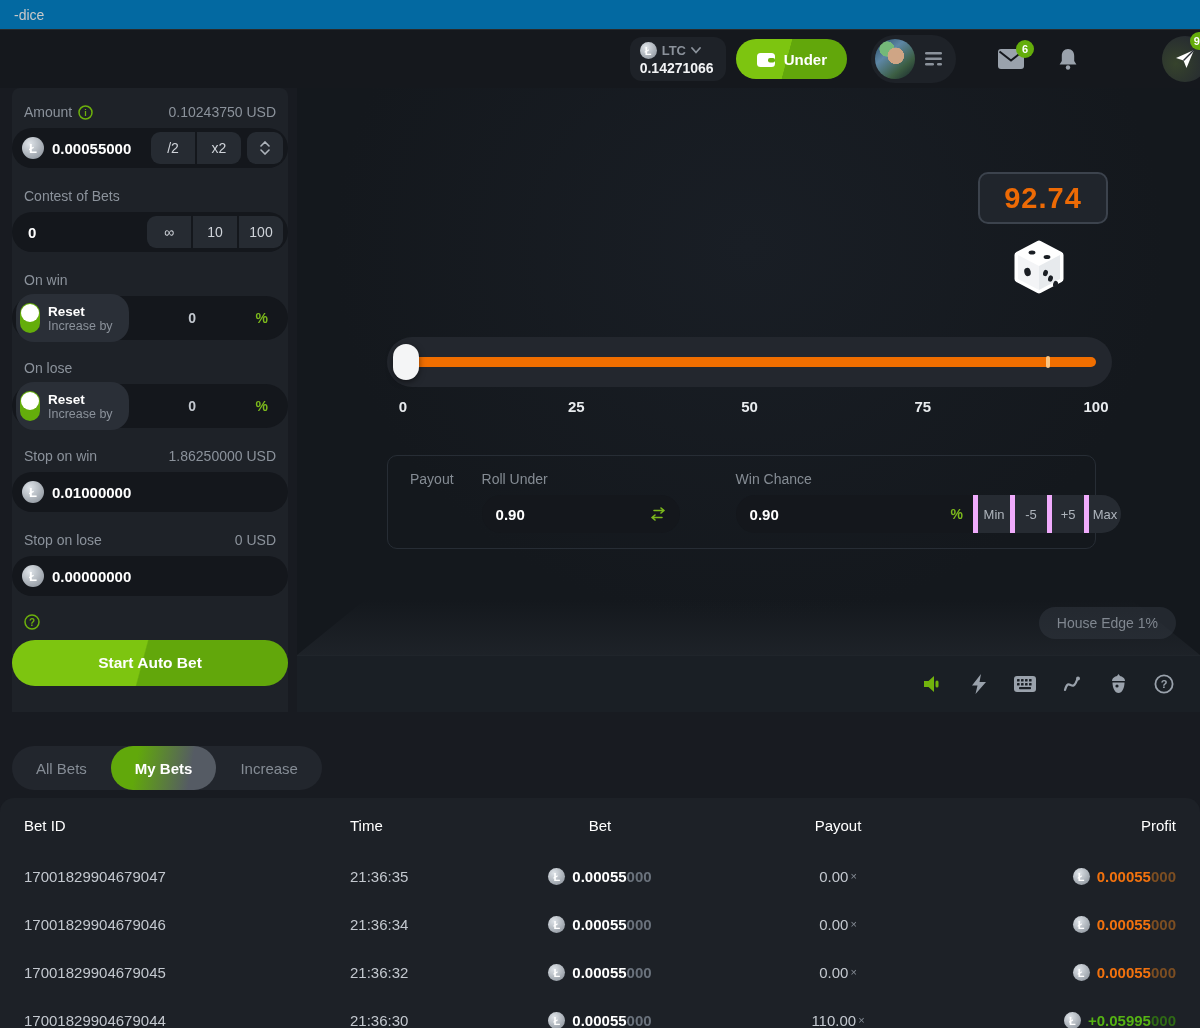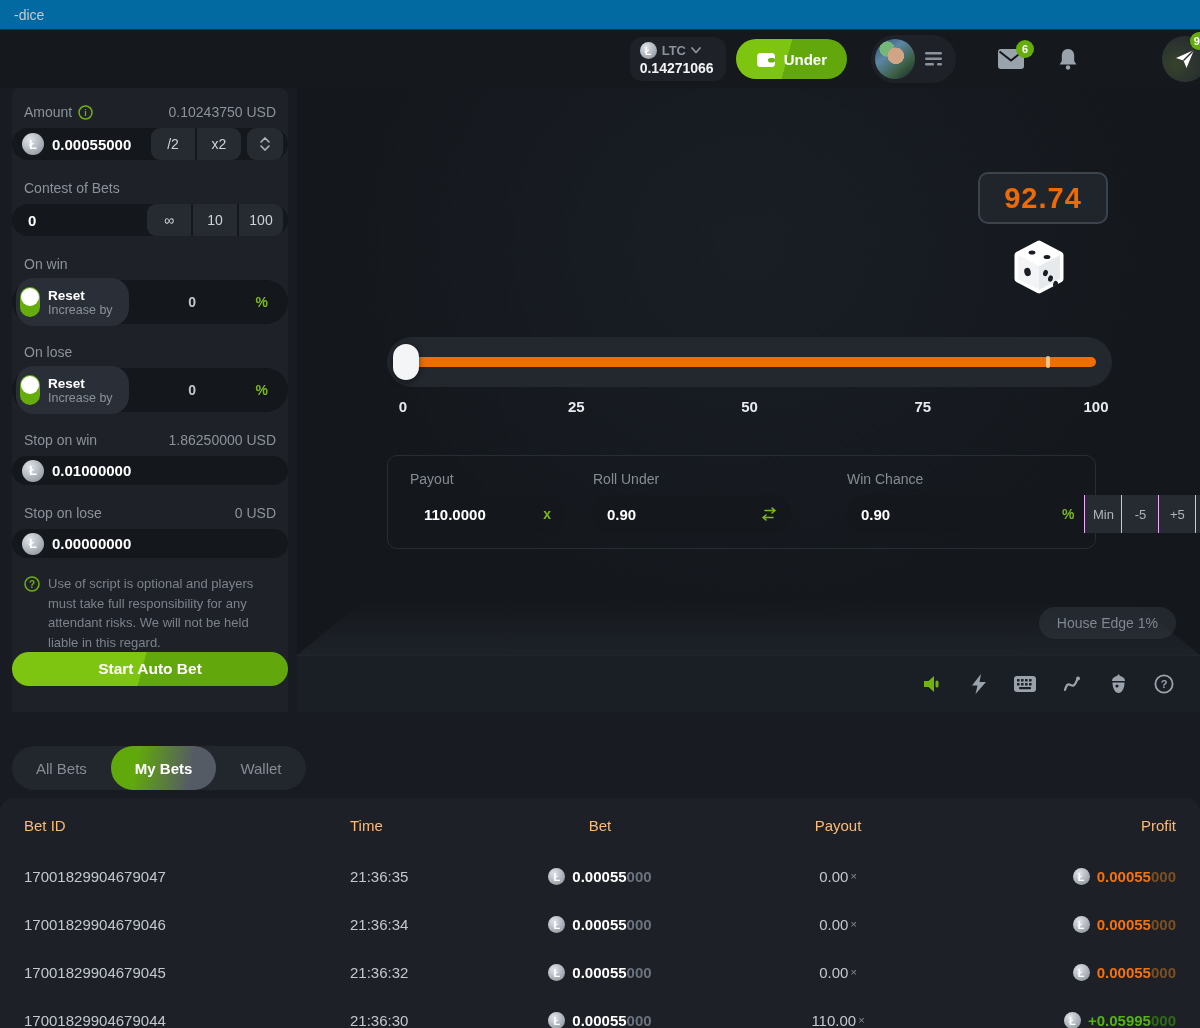--- a/index.html
+++ b/index.html
@@ -105,42 +105,42 @@
   .ppill { height:38px; background:#14171c; border-radius:19px; display:flex; align-items:center;
     padding:0 14px; }
   .ppill input { flex:1; min-width:0; background:transparent; border:none; outline:none; color:#fff;
     font-weight:bold; font-size:15px; font-family:inherit; }
   .suffix-green { color:#7cb91c; font-weight:bold; font-size:14px; }
   .g-payout { width:155px; margin-right:28px; }
   .g-roll { width:198px; margin-right:56px; }
   .g-win { flex:1; }
   .wc-pill { padding-right:0; overflow:hidden; }
   .wc-btns { display:flex; margin-left:10px; height:38px; }
-  .wc-btn { width:37px; height:38px; background:#262b32; border:none; border-left:1px solid #f0abfc;
+  .wc-btn { width:37px; height:38px; background:#262b32; border:none; border-left:5px solid #f0abfc;
     color:#aeb4bc; font-size:13px; cursor:pointer; font-family:inherit; }
   .house-edge { position:absolute; right:24px; bottom:16px; height:32px; padding:0 18px;
     background:#23282f; border-radius:16px; display:flex; align-items:center; color:#8b929b;
     font-size:14px; }
   .floor { position:absolute; bottom:0; left:0; right:0; height:55px;
     background:linear-gradient(180deg, rgba(52,58,66,0) 0%, rgba(52,58,66,0.30) 100%);
     clip-path:polygon(7.5% 0, 92.5% 0, 100% 100%, 0 100%); }
   .game-footer { height:57px; background:#1a1f25; display:flex; align-items:center;
     justify-content:flex-end; gap:27px; padding-right:26px; border-top:1px solid #20252b; }
   .gf-btn { background:none; border:none; cursor:pointer; display:flex; }
 
   
   .tabs { margin:34px 0 0 12px; display:inline-flex; background:#22262d; border-radius:22px; height:44px; }
   .tab { padding:0 24px; border:none; background:none; color:#858c95; font-size:15px; cursor:pointer;
     border-radius:22px; font-family:inherit; }
   .tab.active { background:linear-gradient(100deg,#61a80b 25%,#555b64 75%); color:#fff; font-weight:bold; }
   .bets-table { margin-top:8px; height:230px; background:#1d2127; border-radius:14px 14px 0 0;
     overflow:hidden; }
   .trow { display:grid; grid-template-columns:326px 120px 260px 216px 1fr; align-items:center;
     padding:0 24px; height:48px; }
-  .thead { height:54px; color:#fdba74; font-size:15px; }
+  .thead { height:54px; color:#ffffff; font-size:15px; }
   .trow .c-id { text-align:left; }
   .trow .c-time { text-align:left; }
   .trow .c-bet { text-align:center; }
   .trow .c-payout { text-align:center; }
   .trow .c-profit { text-align:right; }
   .tbody-row { color:#c3c8cf; font-size:15px; }
   .amount-cell { display:inline-flex; align-items:center; gap:7px; }
   .bet-main { color:#fff; font-weight:bold; }
   .dim { color:#6a727c; font-weight:bold; }
   .mult { color:#868d96; font-size:11px; margin-left:2px; vertical-align:2px; }
@@ -308,21 +308,20 @@
     <div class="pill-input">
       <span class="coin coin-22">Ł</span>
       <input readonly="" value="0.00000000" style="">
     </div>
 
     <div class="disclaimer">
       <svg width="16" height="16" viewBox="0 0 16 16" style="flex:none;margin-top:2px;">
         <circle cx="8" cy="8" r="7" fill="none" stroke="#6db10c" stroke-width="1.5"></circle>
         <text x="8" y="11.5" text-anchor="middle" fill="#6db10c" font-size="10" font-weight="bold">?</text>
       </svg>
-      <span>Use of script is optional and players must take full responsibility for any attendant risks. We will not be held liable in this regard.</span>
     </div>
 
     <button class="start-btn">Start Auto Bet</button>
   </div>
 
   <div class="game-col">
     <div class="game-area">
 
       <div class="result-box">
         <span>92.74</span>
@@ -354,24 +353,20 @@
         <span style="left:0%">0</span>
         <span style="left:25%">25</span>
         <span style="left:50%">50</span>
         <span style="left:75%">75</span>
         <span style="left:100%">100</span>
       </div>
 
       <div class="panel">
         <div class="pgroup g-payout">
           <div class="plabel">Payout</div>
-          <div class="ppill">
-            <input readonly="" value="110.0000" style="">
-            <span class="suffix-green">x</span>
-          </div>
         </div>
         <div class="pgroup g-roll">
           <div class="plabel">Roll Under</div>
           <div class="ppill">
             <input readonly="" value="0.90" style="">
             <svg width="16" height="14" viewBox="0 0 16 14">
               <path d="M4,3.5 H14 M14,3.5 L11,1 M14,3.5 L11,6" fill="none" stroke="#7cb91c" stroke-width="1.6" stroke-linecap="round" stroke-linejoin="round"></path>
               <path d="M12,10.5 H2 M2,10.5 L5,8 M2,10.5 L5,13" fill="none" stroke="#7cb91c" stroke-width="1.6" stroke-linecap="round" stroke-linejoin="round"></path>
             </svg>
           </div>
@@ -446,21 +441,21 @@
         </svg>
       </button>
     </div>
   </div>
 </div>
 
 
 <div class="tabs">
   <button class="tab">All Bets</button>
   <button class="tab active">My Bets</button>
-  <button class="tab">Wallet</button>
+  <button class="tab">Increase</button>
 </div>
 
 <div class="bets-table">
   <div class="trow thead">
     <span class="c-id">Bet ID</span>
     <span class="c-time">Time</span>
     <span class="c-bet">Bet</span>
     <span class="c-payout">Payout</span>
     <span class="c-profit">Profit</span>
   </div>

